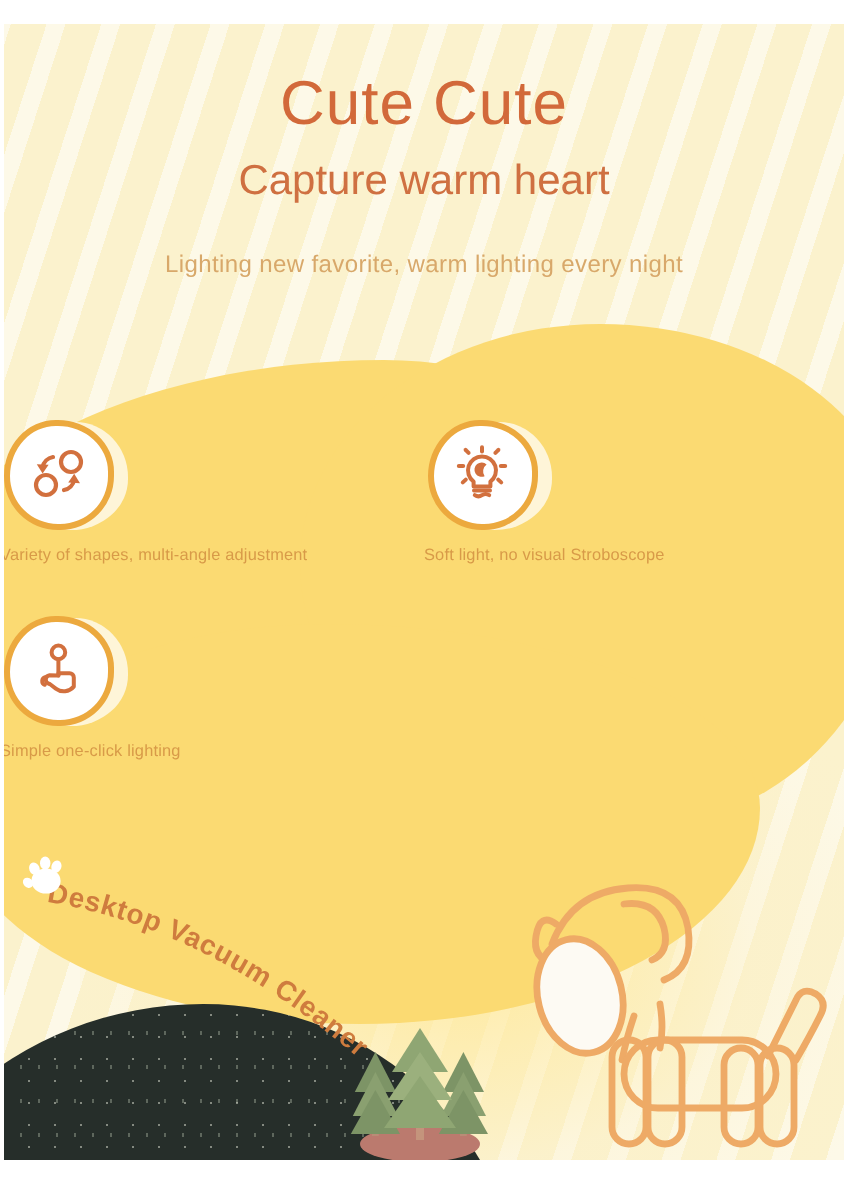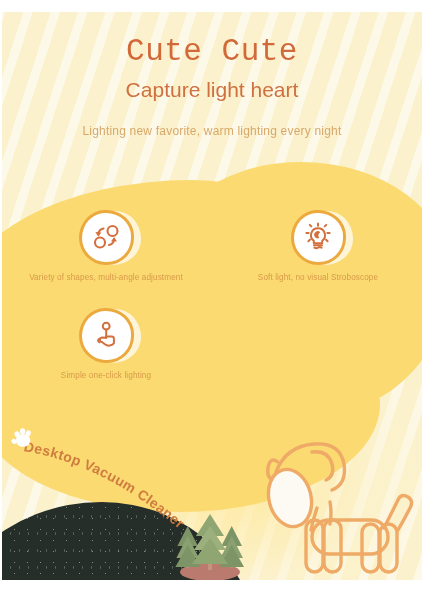--- a/index.html
+++ b/index.html
@@ -95,21 +95,21 @@
     width: 424px;
     text-align: center;
   }
   .title {
     margin: 0;
     padding-top: 22px;
     font-size: 31px;
     font-weight: 400;
     letter-spacing: 0.5px;
     color: #d2693a;
-    font-family: Liberation Mono, monospace;
+    font-family: Liberation Sans, sans-serif;
   }
   .subtitle {
     margin: 0;
     padding-top: 9px;
     font-size: 21px;
     font-weight: 400;
     color: #cf7041;
     font-family: "Liberation Sans", sans-serif;
   }
   .tagline {
@@ -127,21 +127,21 @@
     left: 0;
     top: 196px;
     width: 424px;
     display: grid;
     grid-template-columns: 1fr 1fr;
     row-gap: 24px;
   }
   .feature {
     display: flex;
     flex-direction: column;
-    align-items: center;
+    align-items: flex-start;
   }
   .feature-row2 .badge { }
 
   .badge {
     position: relative;
     width: 58px;
     height: 58px;
     display: flex;
     align-items: center;
     justify-content: center;
@@ -253,21 +253,21 @@
 
     <div class="stripes"></div>
     <div class="glow"></div>
 
     <div class="blob"></div>
     <div class="blob2"></div>
     <div class="blob3"></div>
 
     <div class="header">
       <h1 class="title">Cute Cute</h1>
-      <h2 class="subtitle">Capture light heart</h2>
+      <h2 class="subtitle">Capture warm heart</h2>
       <p class="tagline">Lighting new favorite, warm lighting every night</p>
     </div>
 
     <div class="features">
 
       <div class="feature">
         <div class="badge">
           <div class="badge-inner">
             <svg width="34" height="34" viewBox="0 0 34 34">
               <g fill="none" stroke="#d2703e" stroke-width="2.1" stroke-linecap="round" stroke-linejoin="round">

